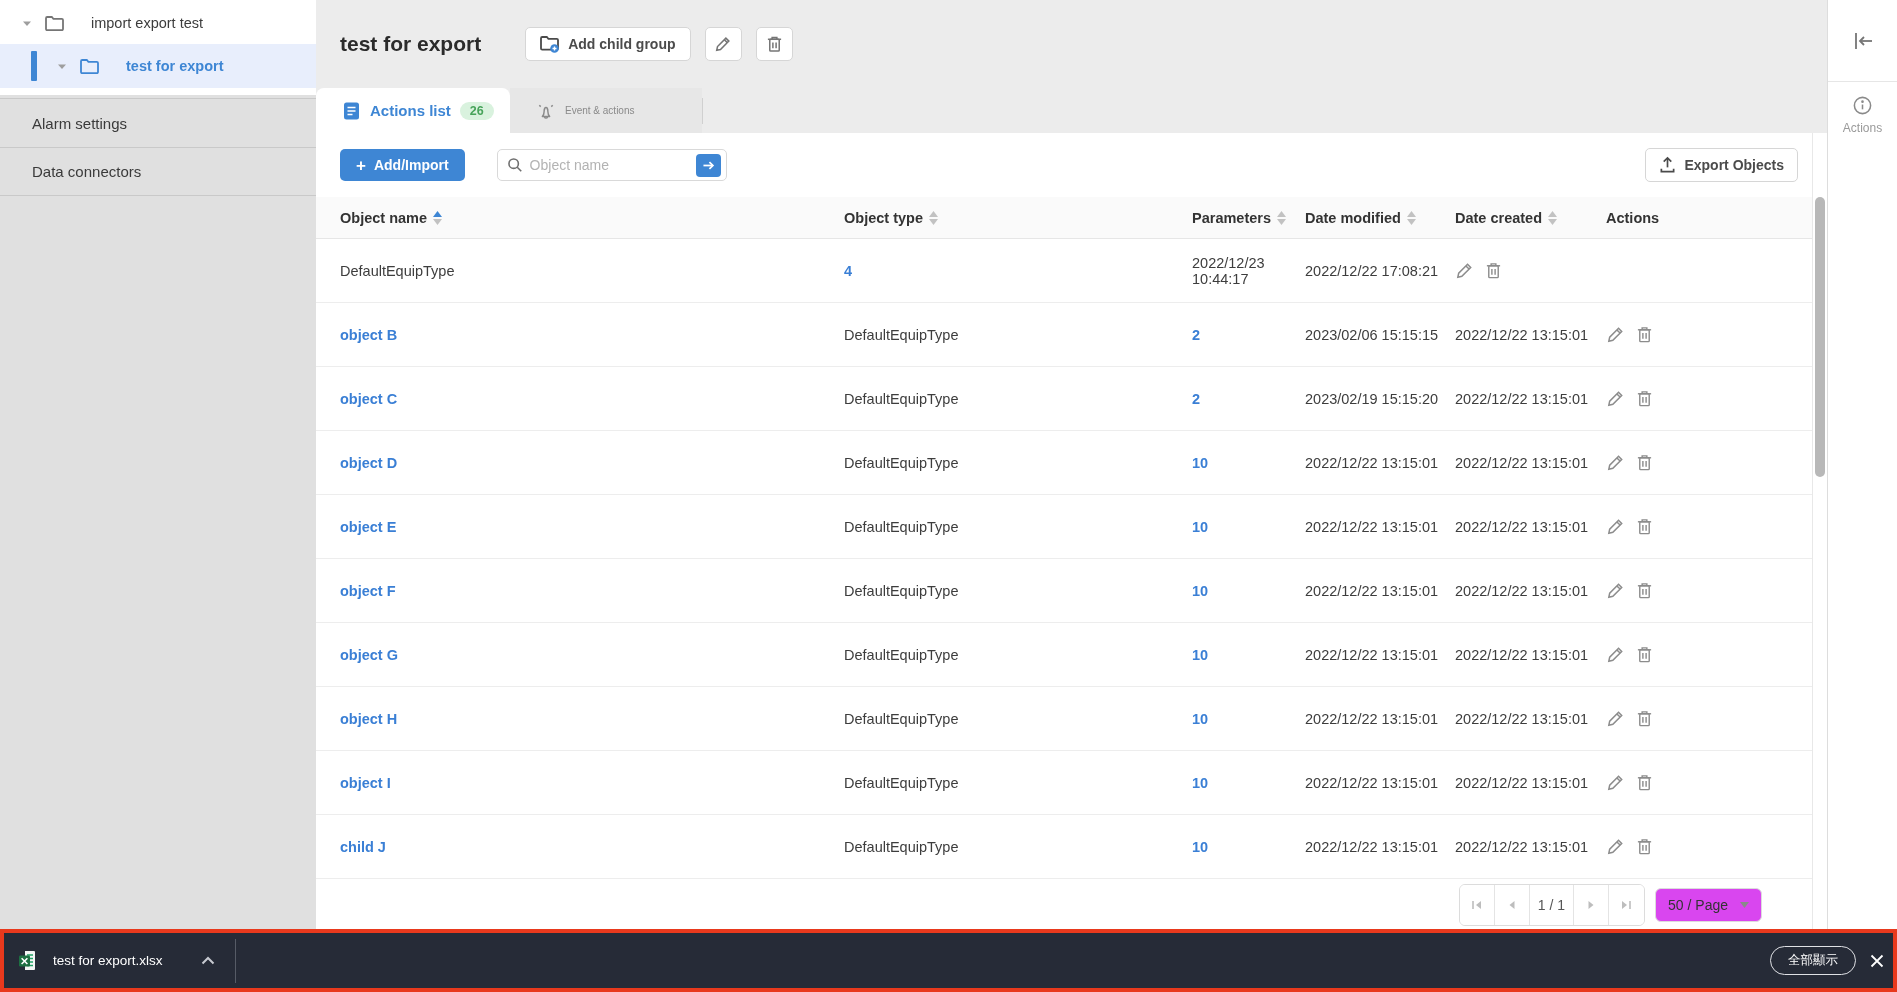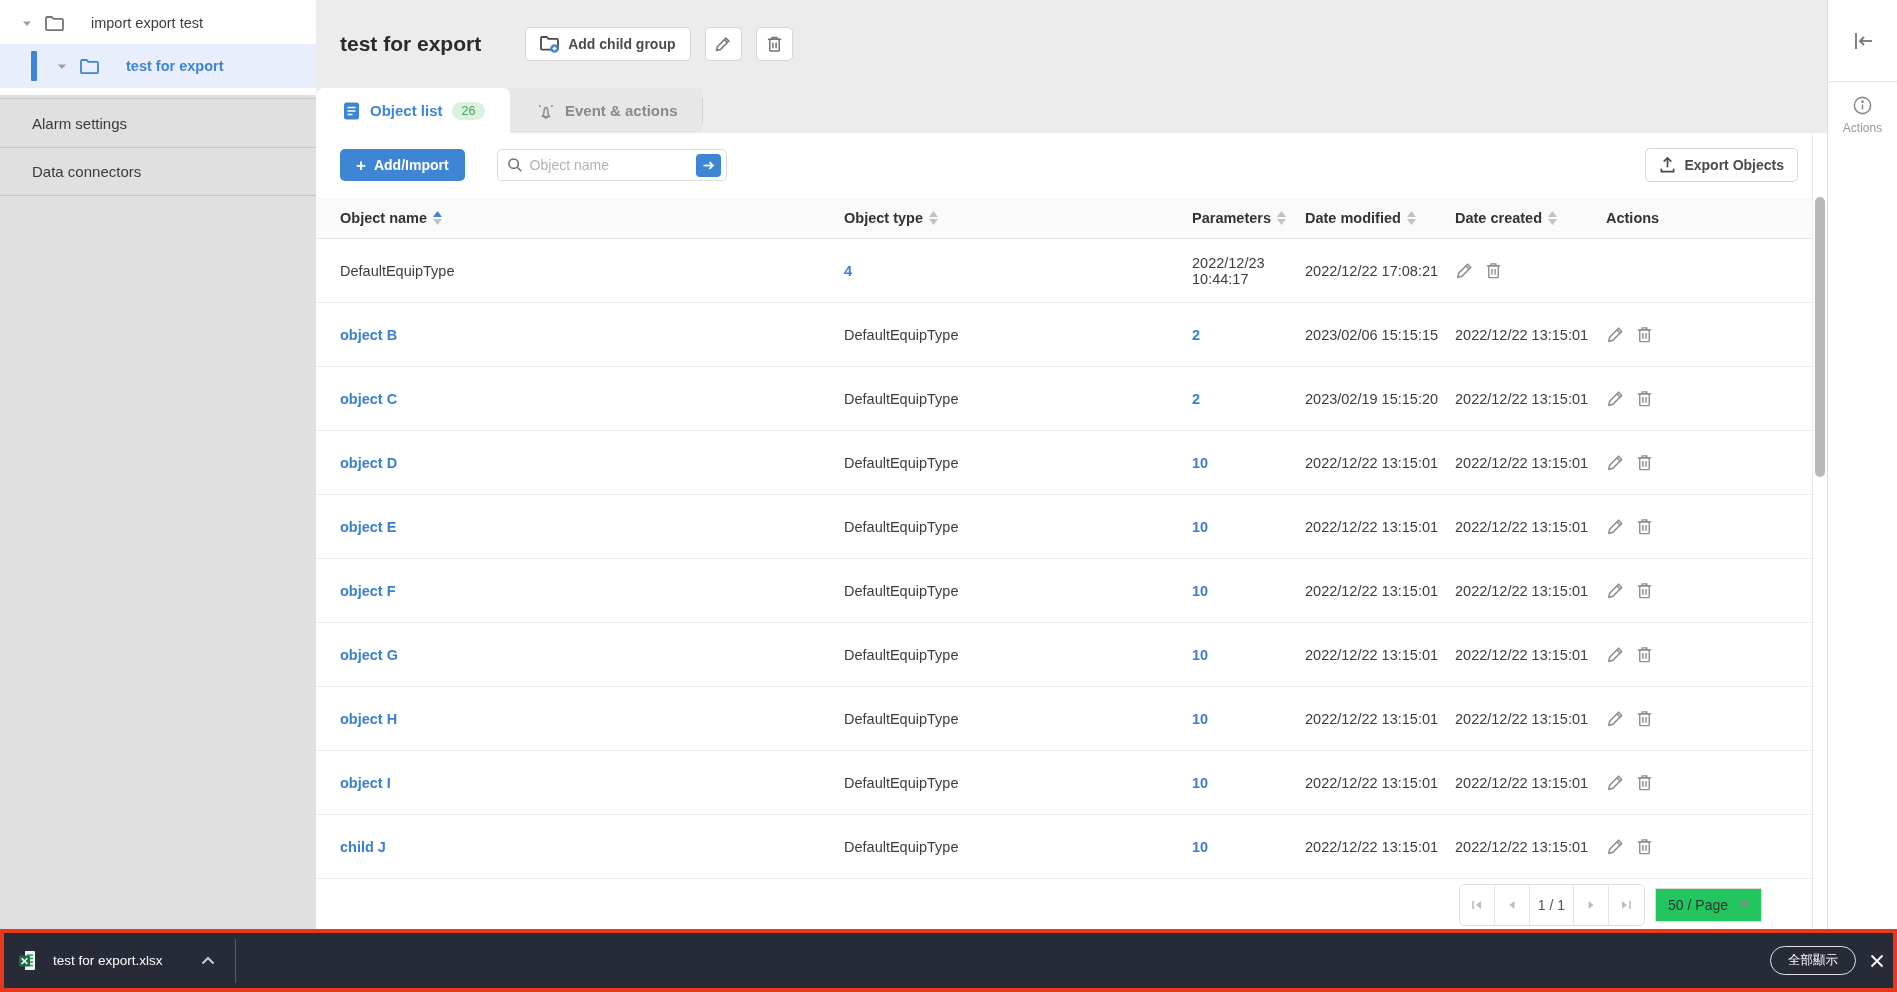--- a/index.html
+++ b/index.html
@@ -28,22 +28,22 @@
   .btn { display:inline-flex; align-items:center; justify-content:center; background:#fff; border:1px solid #d6d6d6; border-radius:5px; height:34px; cursor:pointer; font-size:14px; color:#4b4b4b; font-weight:bold; }
   .add-child { margin-left:44px; padding:0 14px; gap:8px; }
   .icon-btn { width:37px; margin-left:14px; }
 
   
   .tab-bar { position:absolute; left:316px; top:88px; width:1511px; height:45px; display:flex; align-items:flex-end; }
   .tab { height:45px; display:flex; align-items:center; cursor:pointer; }
   .tab.active { width:194px; background:#fff; border-radius:8px 8px 0 0; padding-left:26px; gap:9px; }
   .tab.active .tab-label { color:#3e86d4; font-weight:bold; font-size:15px; }
   .tab.inactive { width:192px; background:#e7e7e7; padding-left:26px; gap:9px; }
-  .tab.inactive .tab-label { color:#8a8a8a; font-weight:bold; font-size:15px; }
-  .badge { background:#d9f2de; color:#47a35a; font-size:12.5px; font-weight:normal; border-radius:999px; padding:2px 10px; }
+  .tab.inactive .tab-label { color:#8a8a8a; font-weight:normal; font-size:10px; }
+  .badge { background:#d9f2de; color:#47a35a; font-size:12.5px; font-weight:bold; border-radius:999px; padding:2px 10px; }
   .tab-divider { width:1px; height:26px; background:#d0d0d0; align-self:center; }
 
   
   .content { position:absolute; left:316px; top:133px; width:1496px; height:796px; background:#fff; }
   .toolbar { height:64px; display:flex; align-items:center; padding:0 14px 0 24px; }
   .btn-primary { background:#3e86d4; border:none; color:#fff; border-radius:5px; height:32px; padding:0 16px; font-weight:bold; font-size:14px; display:inline-flex; align-items:center; gap:8px; cursor:pointer; }
   .search-box { margin-left:32px; width:230px; height:32px; border:1px solid #d9d9d9; border-radius:5px; display:flex; align-items:center; padding:0 5px 0 9px; background:#fff; }
   .search-box input { border:none; outline:none; flex:1; font-size:14px; margin-left:7px; color:#333; font-family:"Liberation Sans", sans-serif; min-width:0; }
   .search-box input::placeholder { color:#b3b3b3; }
   .search-go { width:25px; height:23px; background:#3e86d4; border-radius:4px; display:flex; align-items:center; justify-content:center; cursor:pointer; flex:none; }
@@ -57,21 +57,21 @@
   .row { height:64px; border-bottom:1px solid #ededed; font-size:14.5px; color:#3d3d3d; background:#fff; }
   .cell-link { color:#3a7fd5; font-weight:bold; cursor:pointer; }
   .actions-cell { display:flex; gap:11px; align-items:center; }
   .row-action { cursor:pointer; display:flex; }
 
   .pagination-row { height:51px; display:flex; align-items:center; justify-content:flex-end; padding-right:50px; gap:10px; }
   .pager { display:flex; border:1px solid #dcdcdc; border-radius:6px; overflow:hidden; height:42px; background:#fff; }
   .pager-btn { min-width:35px; padding:0 8px; display:flex; align-items:center; justify-content:center; border-right:1px solid #e4e4e4; cursor:pointer; background:#fff; }
   .pager-btn:last-child { border-right:none; }
   .page-info { font-size:14px; color:#555; }
-  .page-size { height:34px; border:1px solid #dcdcdc; border-radius:1px; background:#22c55e; display:flex; align-items:center; padding:0 12px; gap:12px; font-size:14px; color:#333; cursor:pointer; }
+  .page-size { height:34px; border:1px solid #dcdcdc; border-radius:6px; background:#d946ef; display:flex; align-items:center; padding:0 12px; gap:12px; font-size:14px; color:#333; cursor:pointer; }
 
   
   .scroll-strip { position:absolute; left:1812px; top:133px; width:15px; height:796px; background:#fff; border-left:1px solid #e8e8e8; }
   .scroll-thumb { position:absolute; left:2px; top:64px; width:10px; height:280px; background:#b8b8b8; border-radius:5px; }
 
   
   .details-panel { position:absolute; left:1827px; top:0; width:70px; height:929px; background:#fff; border-left:1px solid #ddd; }
   .collapse-box { height:82px; display:flex; align-items:center; justify-content:center; border-bottom:1px solid #e6e6e6; cursor:pointer; }
   .details-item { padding-top:13px; display:flex; flex-direction:column; align-items:center; gap:5px; cursor:pointer; }
   .details-label { font-size:12px; color:#9a9a9a; }
@@ -163,21 +163,21 @@
   </div>
 
   <div class="tab-bar">
     <div class="tab active">
       <span style="display:flex">
         <svg width="19" height="20" viewBox="0 0 19 20">
             <rect x="2" y="1.5" width="15" height="17" rx="2.5" fill="#3e86d4"></rect>
             <path d="M5.5 6.5h8M5.5 10h8M5.5 13.5h5" stroke="#fff" stroke-width="1.6"></path>
           </svg>
       </span>
-      <span class="tab-label">Object list</span>
+      <span class="tab-label">Actions list</span>
       <span class="badge">26</span>
     </div>
     <div class="tab inactive">
       <span style="display:flex">
         <svg width="20" height="20" viewBox="0 0 22 22" fill="none" stroke="#8a8a8a" stroke-width="1.6">
             <path d="M7 17h8c-1.4-1.5-1.9-3.1-1.9-5.2 0-2.9-1.3-4.8-2.1-4.8s-2.1 1.9-2.1 4.8c0 2.1-.5 3.7-1.9 5.2z" stroke-linejoin="round"></path>
             <path d="M9.3 17.5a1.8 1.8 0 0 0 3.4 0"></path>
             <path d="M5.2 6.2l-1.6-1.5M16.8 6.2l1.6-1.5"></path>
           </svg>
       </span>

